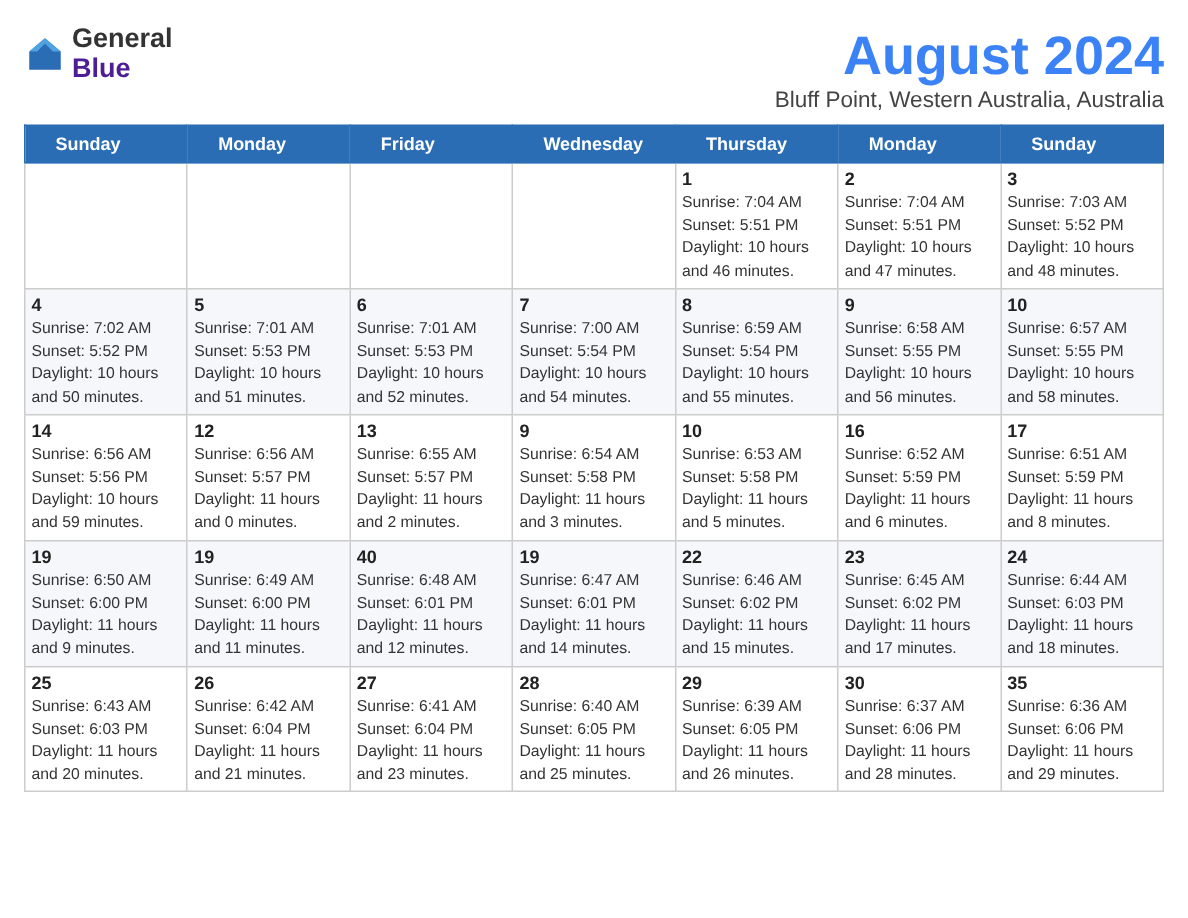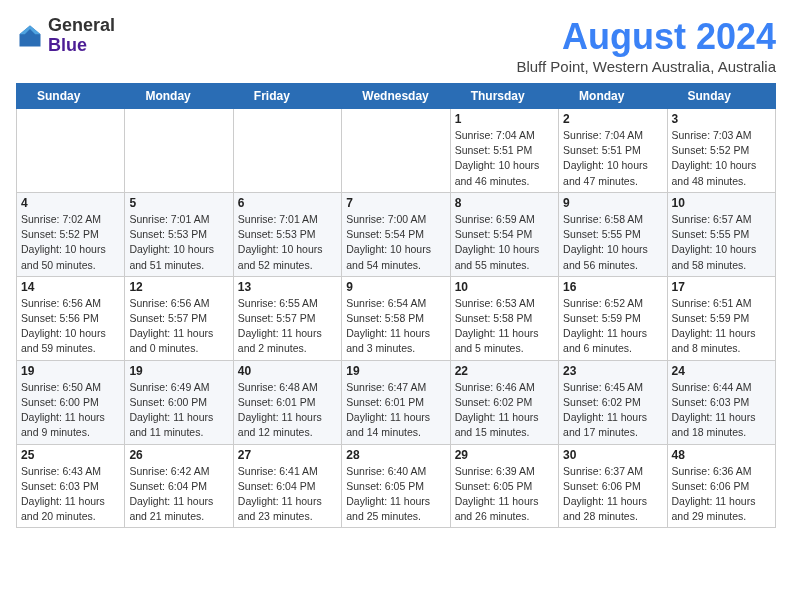--- a/index.html
+++ b/index.html
@@ -245,18 +245,18 @@
         </td>
         <td>
           <div class="day-num">29</div>
           <div class="day-detail">Sunrise: 6:39 AM<br>Sunset: 6:05 PM<br>Daylight: 11 hours<br>and 26 minutes.</div>
         </td>
         <td>
           <div class="day-num">30</div>
           <div class="day-detail">Sunrise: 6:37 AM<br>Sunset: 6:06 PM<br>Daylight: 11 hours<br>and 28 minutes.</div>
         </td>
         <td>
-          <div class="day-num">48</div>
+          <div class="day-num">35</div>
           <div class="day-detail">Sunrise: 6:36 AM<br>Sunset: 6:06 PM<br>Daylight: 11 hours<br>and 29 minutes.</div>
         </td>
       </tr>
     </tbody>
 </table>
 
 </body></html>

